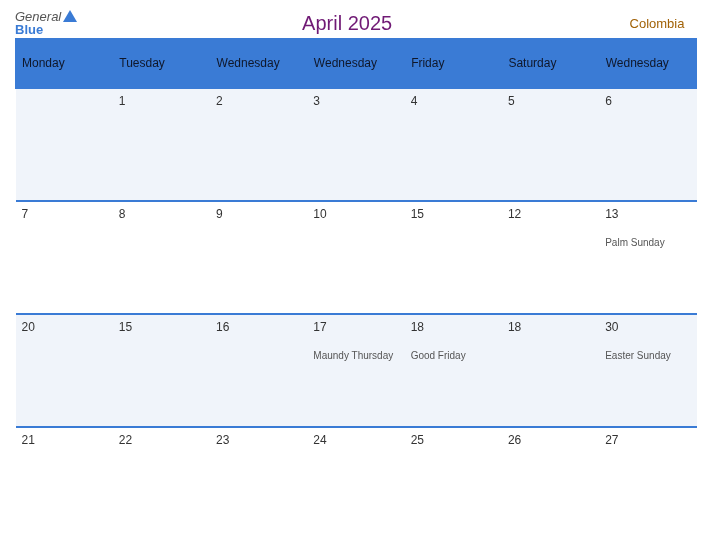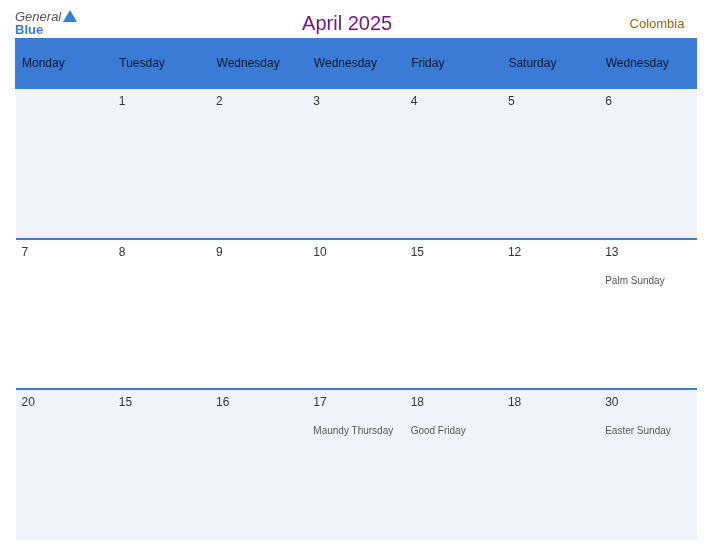--- a/index.html
+++ b/index.html
@@ -200,20 +200,43 @@
         <td>
           <span class="day-num">18</span>
           <span class="holiday">Good Friday</span>
         </td>
         <td>
           <span class="day-num">18</span>
         </td>
         <td>
           <span class="day-num">30</span>
           <span class="holiday">Easter Sunday</span>
+        </td>
+      </tr>
+      <tr>
+        <td>
+          <span class="day-num">21</span>
+        </td>
+        <td>
+          <span class="day-num">22</span>
+        </td>
+        <td>
+          <span class="day-num">23</span>
+        </td>
+        <td>
+          <span class="day-num">24</span>
+        </td>
+        <td>
+          <span class="day-num">25</span>
+        </td>
+        <td>
+          <span class="day-num">26</span>
+        </td>
+        <td>
+          <span class="day-num">27</span>
         </td>
       </tr>
     </tbody>
 </table>
 
 <style>
   .logo {
     display: flex;
     flex-direction: column;
     align-items: flex-start;

